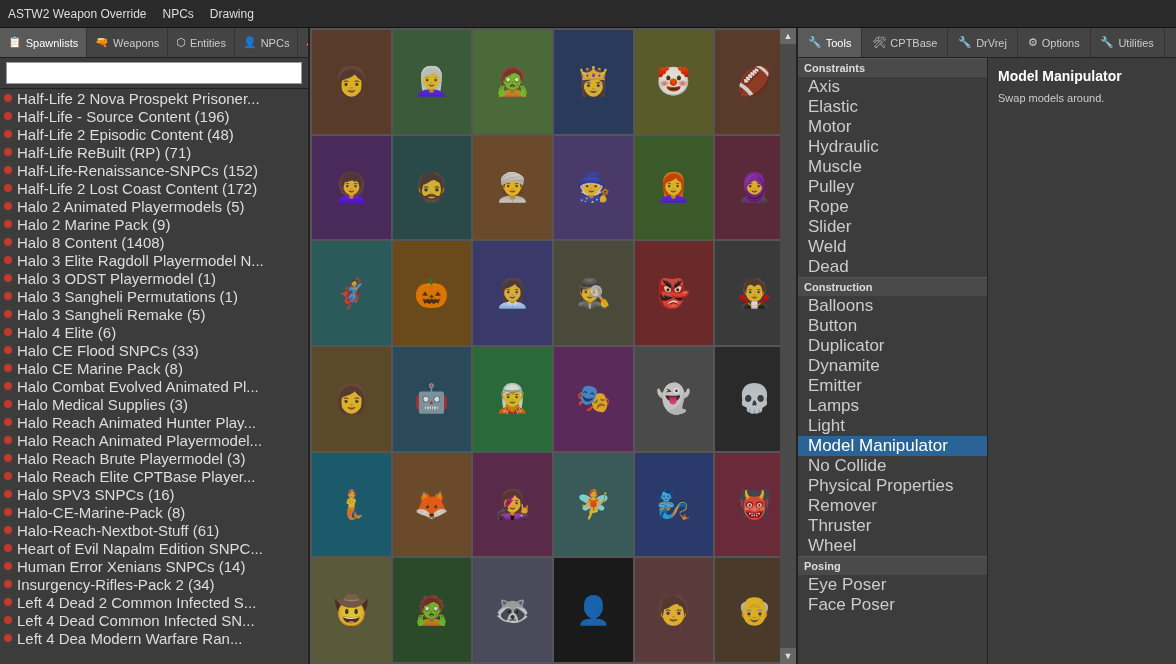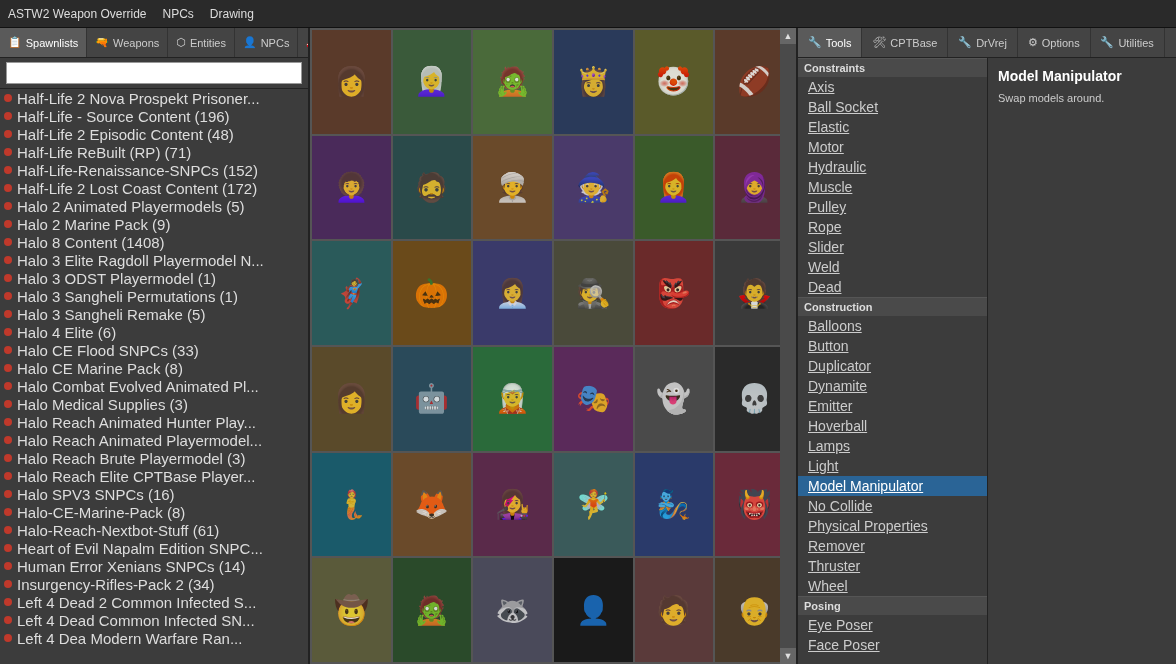--- a/index.html
+++ b/index.html
@@ -188,27 +188,26 @@
       background: #4a4a4a;
       padding: 3px 6px;
       font-size: 11px;
       font-weight: bold;
       color: #ddd;
       border-top: 1px solid #555;
     }
 
     .right-list-item {
       padding: 3px 10px;
-      font-size: 14px;
+      font-size: 17px;
       cursor: pointer;
       color: #ccc;
       height: 20px;
       display: flex;
       align-items: center;
-      text-decoration: underline;
     }
     .right-list-item.selected { background: #2a6496; color: #fff; }
 
     
     .right-detail {
       flex: 1;
       padding: 10px;
       display: flex;
       flex-direction: column;
     }
@@ -553,37 +552,35 @@
         <span>🔧</span>
         <span>Utilities</span>
       </div>
     </div>
 
     <div class="right-content">
 
       <div class="right-list" id="right-list">
       <div class="right-section-header">Constraints</div>
           <div class="right-list-item">Axis</div>
-          <div class="right-list-item">Ball Socket</div>
           <div class="right-list-item">Elastic</div>
           <div class="right-list-item">Motor</div>
           <div class="right-list-item">Hydraulic</div>
           <div class="right-list-item">Muscle</div>
           <div class="right-list-item">Pulley</div>
           <div class="right-list-item">Rope</div>
           <div class="right-list-item">Slider</div>
           <div class="right-list-item">Weld</div>
           <div class="right-list-item">Dead</div>
           <div class="right-section-header">Construction</div>
           <div class="right-list-item">Balloons</div>
           <div class="right-list-item">Button</div>
           <div class="right-list-item">Duplicator</div>
           <div class="right-list-item">Dynamite</div>
           <div class="right-list-item">Emitter</div>
-          <div class="right-list-item">Hoverball</div>
           <div class="right-list-item">Lamps</div>
           <div class="right-list-item">Light</div>
           <div class="right-list-item selected">Model Manipulator</div>
           <div class="right-list-item">No Collide</div>
           <div class="right-list-item">Physical Properties</div>
           <div class="right-list-item">Remover</div>
           <div class="right-list-item">Thruster</div>
           <div class="right-list-item">Wheel</div>
           <div class="right-section-header">Posing</div>
           <div class="right-list-item">Eye Poser</div>

